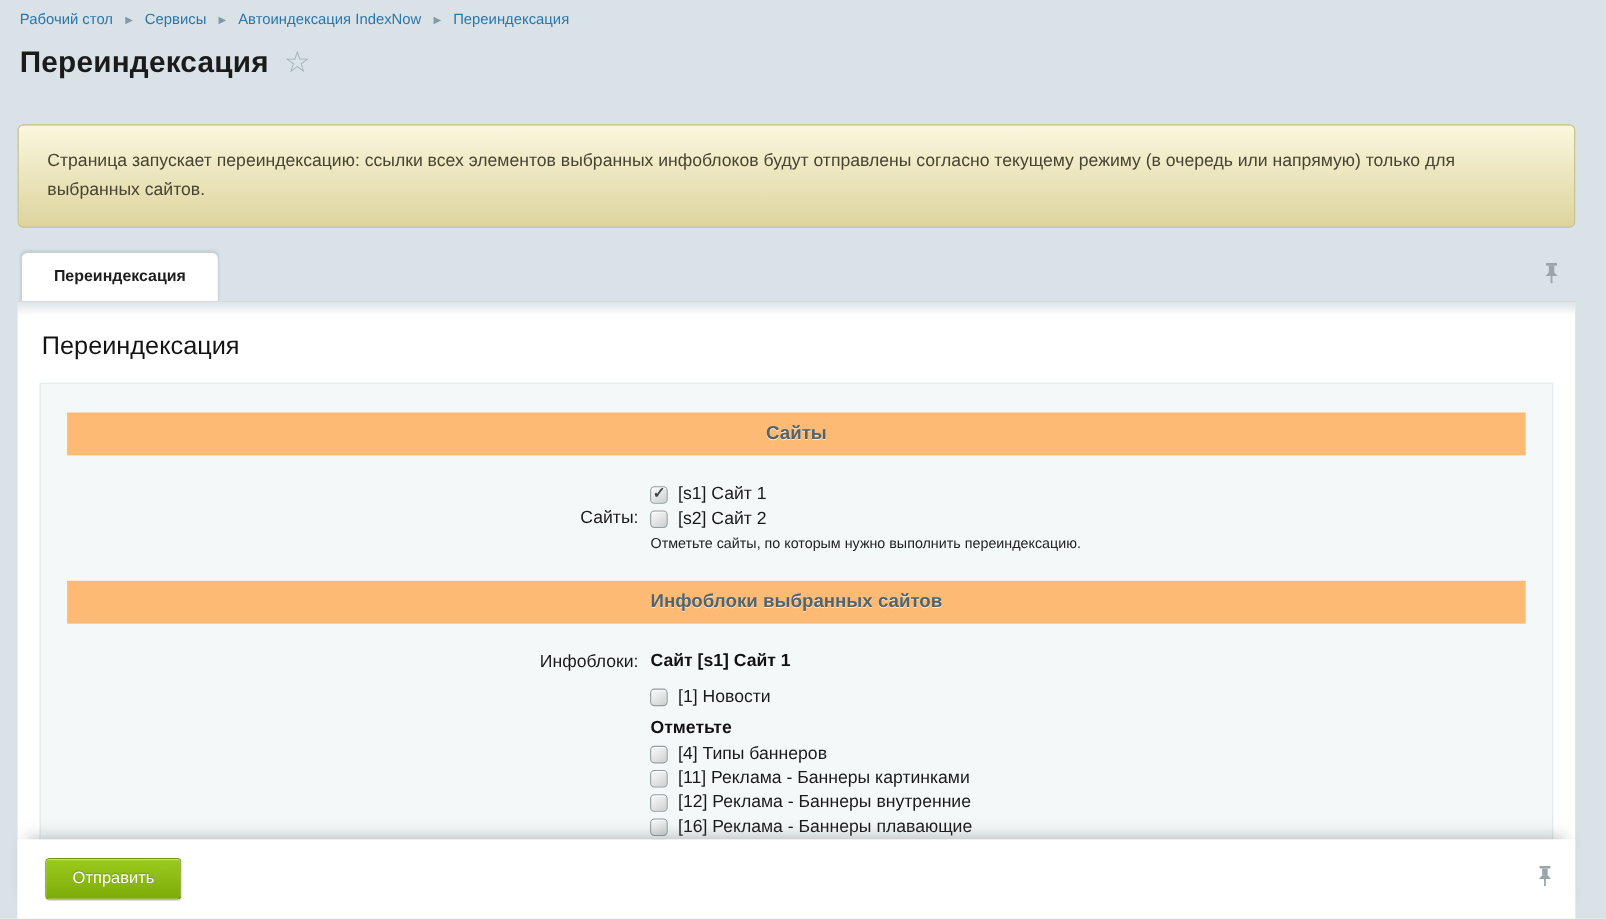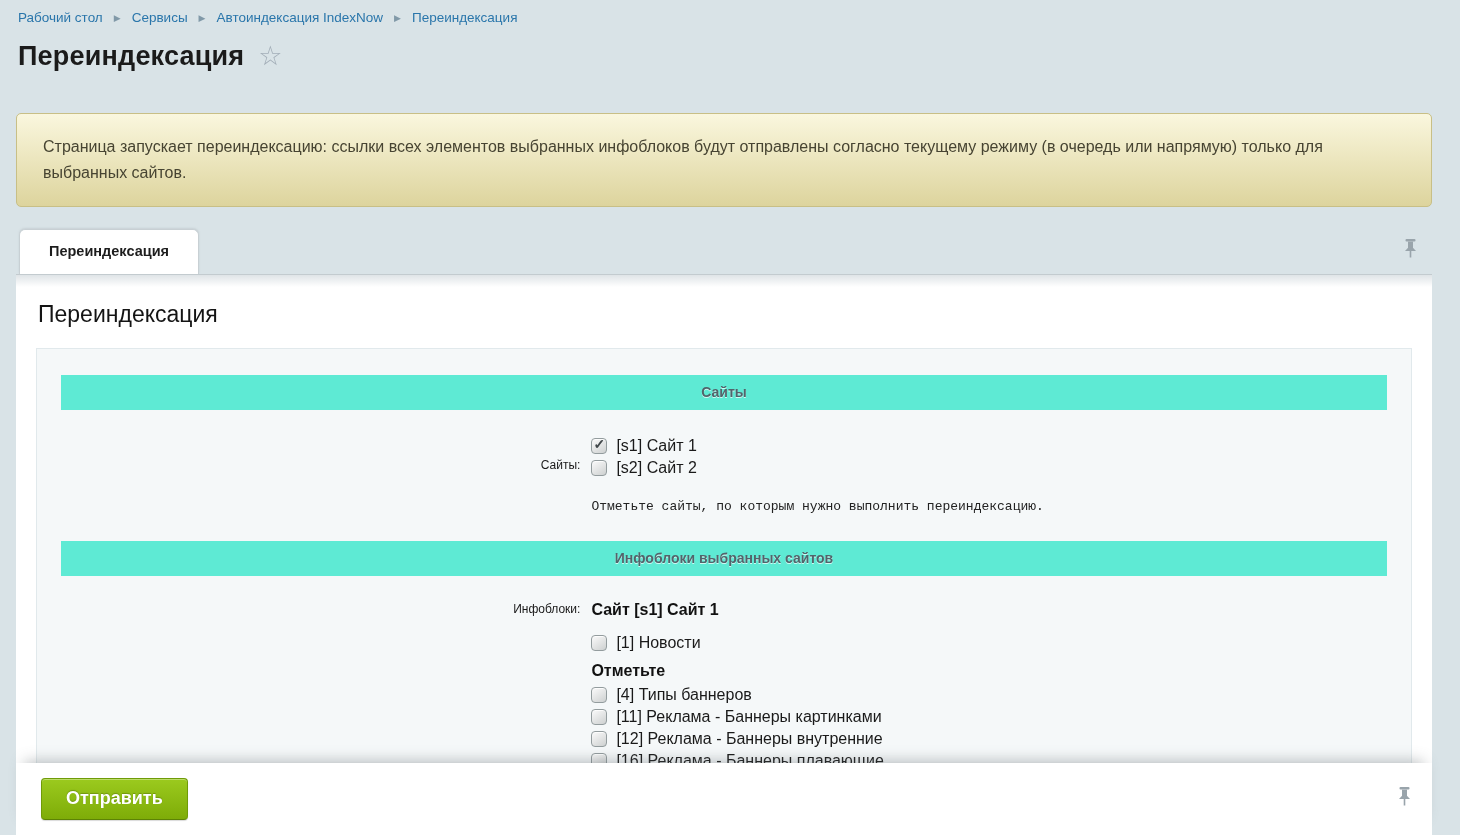--- a/index.html
+++ b/index.html
@@ -70,35 +70,35 @@
   }
   .panel h2 { font-size:23px; font-weight:normal; color:#141414; padding:26px 0 20px 22px; }
 
   .form-box {
     margin:0 20px;
     background:#f5f8f9;
     border:1px solid #e1e9ec;
     padding:26px 24px 30px;
   }
   .section-bar {
-    background:#5eead4;
+    background:#fdba74;
     color:#51646b;
-    font-size:14px;
+    font-size:17px;
     font-weight:bold;
     text-align:center;
     padding:9px 0 10px;
     text-shadow:0 1px 0 rgba(255,255,255,.7);
     margin-bottom:25px;
   }
   .field-row { display:flex; margin-bottom:27px; }
   .field-label {
     width:40%;
     text-align:right;
     padding-right:11px;
-    font-size:12px;
+    font-size:16px;
     color:#1a1a1a;
     padding-top:23px;
   }
   .field-row.first .field-label { padding-top:23px; }
   .field-row.blocks .field-label { padding-top:1px; }
   .field-value { width:60%; font-size:16px; }
 
   .cb-row { display:flex; align-items:center; height:22px; cursor:pointer; }
   .cb {
     flex:0 0 auto;
@@ -109,21 +109,21 @@
     box-shadow:inset 0 1px 0 rgba(255,255,255,.8);
     margin-right:9px;
     position:relative;
   }
   .cb.checked::after {
     content:"\2713";
     position:absolute; left:1px; top:-3px;
     font-size:14px; font-weight:bold; color:#41474a;
   }
   .cb-label { color:#1a1a1a;text-align:center; }
-  .field-note { font-size:13px; color:#222; margin-top:20px;font-family:Liberation Mono, monospace; }
+  .field-note { font-size:13px; color:#222; margin-top:3px; }
 
   .bold-line { font-weight:bold; font-size:16px; color:#111; }
   .site-header { margin-bottom:9px; height:22px; }
   .group-name { margin-top:8px; height:22px; }
   .cutoff { margin-top:0; height:8px; overflow:hidden; }
 
   
   .footer-bar {
     position:absolute;
     left:16px; bottom:0;
@@ -133,22 +133,22 @@
     display:flex; align-items:center;
     padding-left:25px;
   }
   .btn-green {
     background:linear-gradient(#9bca1e, #7eac08);
     border:1px solid #6f9b07;
     border-bottom-color:#5d8305;
     border-radius:4px;
     color:#fff;
     font-family:"Liberation Sans", sans-serif;
-    font-size:18px;
-    font-weight:bold;
+    font-size:15px;
+    font-weight:normal;
     padding:9px 24px 10px;
     text-shadow:0 -1px 1px rgba(70,100,0,.45);
     box-shadow:inset 0 1px 0 rgba(255,255,255,.35), 0 1px 1px rgba(0,0,0,.15);
     cursor:pointer;
   }
   .footer-bar .pin-btn { right:20px; top:24px; }
 </style>
 </head>
 <body>
 

